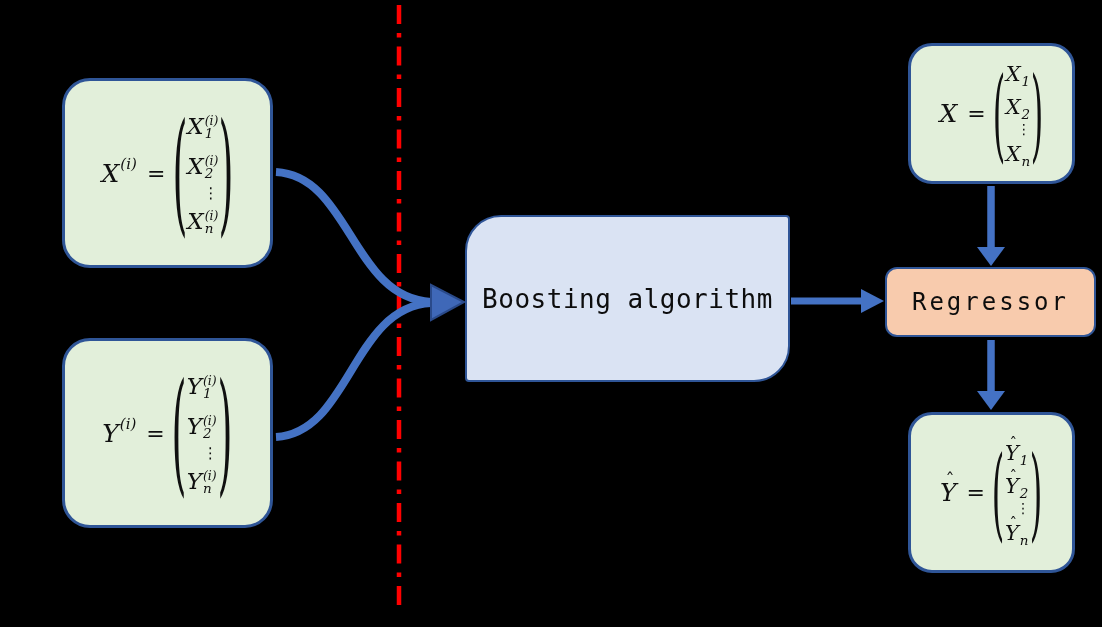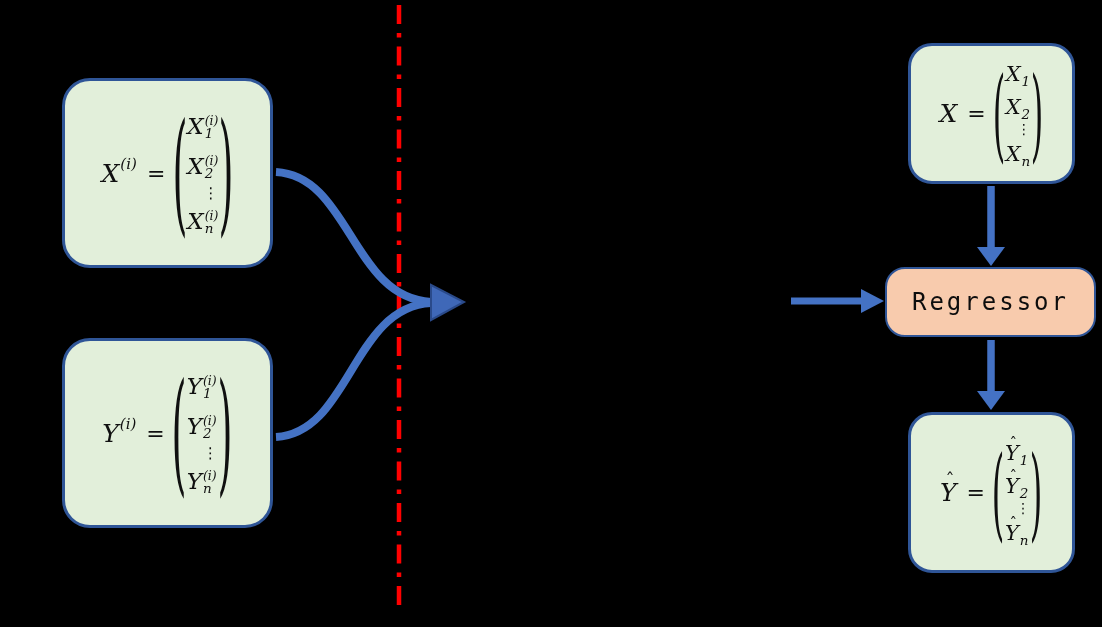--- a/index.html
+++ b/index.html
@@ -5,21 +5,21 @@
   html,body{margin:0;padding:0;background:#000;}
   #stage{position:relative;width:1102px;height:627px;background:#000000;overflow:hidden;
          font-family:"DejaVu Serif", serif;}
   svg.overlay{position:absolute;left:0;top:0;width:1102px;height:627px;}
 
   .box{position:absolute;box-sizing:border-box;display:flex;align-items:center;justify-content:center;}
   .green{background:#e2efda;border:3px solid #2f5597;border-radius:28px;}
   .box-boosting{left:465px;top:215px;width:325px;height:167px;background:#dae3f3;
     border:2.5px solid #2f5597;border-radius:36px 4px 36px 4px;}
   .box-regressor{left:885px;top:267px;width:211px;height:70px;background:#f8cbad;
-    border:2.5px solid #2f5597;border-radius:20px;}
+    border:2.5px solid #2f5597;border-radius:12px;}
   .box-xi{left:62px;top:78px;width:211px;height:190px;}
   .box-yi{left:62px;top:338px;width:211px;height:190px;}
   .box-x{left:908px;top:43px;width:167px;height:141px;border-radius:24px;}
   .box-yhat{left:908px;top:412px;width:167px;height:161px;border-radius:24px;}
 
   .proc-label{font-family:"DejaVu Sans Mono", monospace;color:#0d0d0d;}
   .boost-label{font-size:26px;letter-spacing:0.5px;}
   .regr-label{font-size:24px;letter-spacing:3px;}
 
   
@@ -146,20 +146,23 @@
               </span>
           </div>
         </div>
         <span class="paren-box pb-lg">
             <span class="paren paren-lg">)</span>
           </span>
       </div>
     </div>
   </div>
 
+  <div class="box box-boosting">
+    <span class="proc-label boost-label">Boosting algorithm</span>
+  </div>
 
   <div class="box green box-x">
     <div class="mathrow">
       <span class="mvar head-var">X</span>
       <span class="eq">=</span>
       <div class="matrix">
         <span class="paren-box pb-sm">
             <span class="paren paren-sm">(</span>
           </span>
         <div class="mcol">

